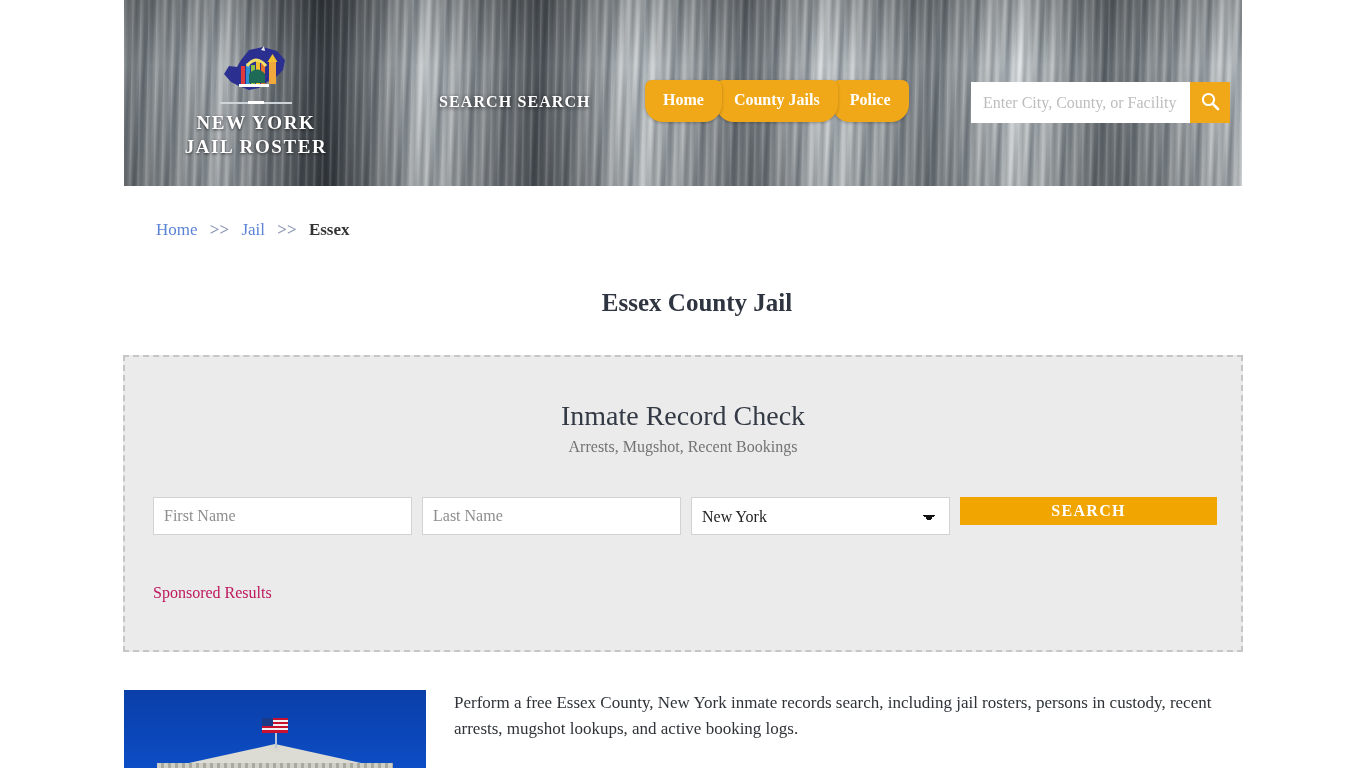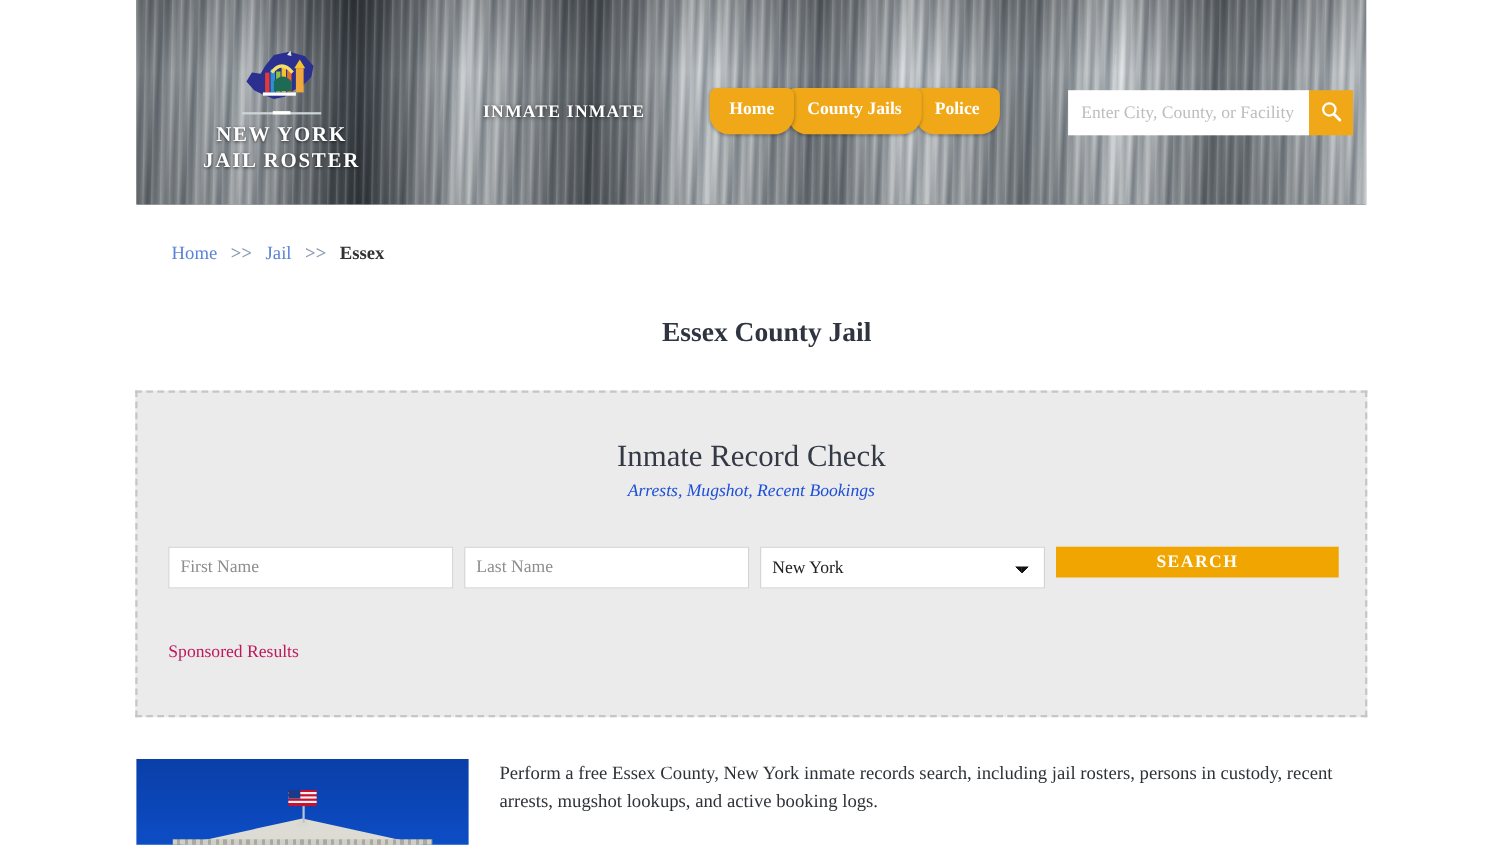--- a/index.html
+++ b/index.html
@@ -232,22 +232,21 @@
     font-family: "Liberation Serif", serif;
     font-size: 28px;
     color: #343a45;
     font-weight: 400;
   }
   .sponsor-sub {
     margin: 6px 0 0 0;
     text-align: center;
     font-family: "Liberation Serif", serif;
     font-size: 16px;
-    color: #1d4ed8;
-    font-style: italic;
+    color: #737373;
   }
   .sponsor-form {
     position: absolute;
     left: 28px;
     top: 140px;
     width: 1064px;
     display: flex;
     gap: 10px;
   }
   .f-input {
@@ -407,21 +406,21 @@
             <rect x="20" y="40" width="30" height="3" fill="#ffffff"></rect>
           </svg>
         </div>
         <div class="logo-rule"></div>
         <div class="logo-text">
           <div>NEW YORK</div>
           <div>JAIL ROSTER</div>
         </div>
       </div>
 
-      <div class="inmate-search-label">INMATE INMATE</div>
+      <div class="inmate-search-label">SEARCH SEARCH</div>
 
       <nav class="nav">
         <div class="nav-item">Home</div>
         <div class="nav-item">County Jails</div>
         <div class="nav-item">Police</div>
       </nav>
 
       <div class="hsearch">
         <input class="hsearch-input" type="text" placeholder="Enter City, County, or Facility Name" style="">
         <button class="hsearch-btn">

